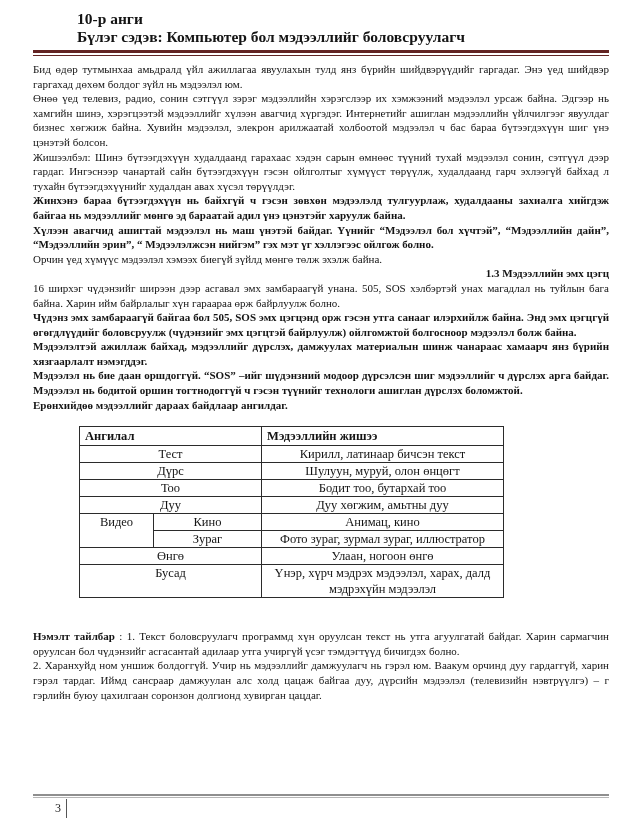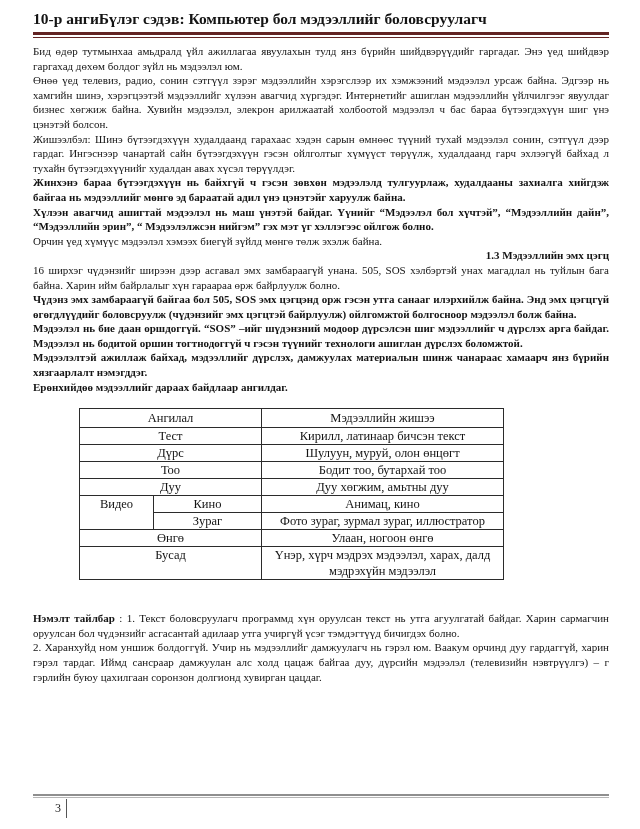--- a/index.html
+++ b/index.html
@@ -14,29 +14,31 @@
     box-sizing:border-box;
   }
   .content{
     position:absolute;
     left:33px;right:31px;top:8px;
   }
   .doc-header{
     display:flex;
     align-items:baseline;
     padding-top:2px;
+    flex-direction:column;
   }
   .class-label{
     font-weight:bold;
     font-size:15.5px;
     white-space:nowrap;
   }
   .chapter-title{
     font-weight:bold;
     font-size:15.5px;
+    margin-left:44px;
     white-space:nowrap;
   }
   .header-rule{
     margin-top:4px;
     height:2px;
     border-top:3px solid #632423;
     border-bottom:1px solid #632423;
   }
   .body-text{
     margin-top:6px;
@@ -58,22 +60,22 @@
   .info-table td,.info-table th{
     border:1px solid #2b2b2b;
     padding:0 5px;
     line-height:16px;
     vertical-align:top;
     text-align:center;
     font-weight:normal;
     overflow:hidden;
   }
   .info-table th{
-    font-weight:normal;
-    text-align:center;
+    font-weight:bold;
+    text-align:left;
     line-height:18px;
   }
   .after-table{margin-top:31px;}
   .doc-footer{
     position:absolute;
     left:33px;right:31px;
     top:794px;
   }
   .footer-rule{
     height:1px;
@@ -111,22 +113,22 @@
     <div class="body-text" id="paras-before">
         <p class="para">Бид өдөр тутмынхаа амьдралд үйл ажиллагаа явуулахын тулд янз бүрийн шийдвэрүүдийг гаргадаг. Энэ үед шийдвэр гаргахад дөхөм болдог зүйл нь мэдээлэл юм.</p>
         <p class="para">Өнөө үед телевиз, радио, сонин сэтгүүл зэрэг мэдээллийн хэрэгслээр их хэмжээний мэдээлэл урсаж байна. Эдгээр нь хамгийн шинэ, хэрэгцээтэй мэдээллийг хүлээн авагчид хүргэдэг. Интернетийг ашиглан мэдээллийн үйлчилгээг явуулдаг бизнес хөгжиж байна. Хувийн мэдээлэл, элекрон арилжаатай холбоотой мэдээлэл ч бас бараа бүтээгдэхүүн шиг үнэ цэнэтэй болсон.</p>
         <p class="para">Жишээлбэл: Шинэ бүтээгдэхүүн худалдаанд гарахаас хэдэн сарын өмнөөс түүний тухай мэдээлэл сонин, сэтгүүл дээр гардаг. Ингэснээр чанартай сайн бүтээгдэхүүн гэсэн ойлголтыг хүмүүст төрүүлж, худалдаанд гарч эхлээгүй байхад л тухайн бүтээгдэхүүнийг худалдан авах хүсэл төрүүлдэг.</p>
         <p class="para bold">Жинхэнэ бараа бүтээгдэхүүн нь байхгүй ч гэсэн зөвхөн мэдээлэлд тулгуурлаж, худалдааны захиалга хийгдэж байгаа нь мэдээллийг мөнгө эд бараатай адил үнэ цэнэтэйг харуулж байна.</p>
         <p class="para bold">Хүлээн авагчид ашигтай мэдээлэл нь маш үнэтэй байдаг. Үүнийг “Мэдээлэл бол хүчтэй”, “Мэдээллийн дайн”, “Мэдээллийн эрин”, “ Мэдээлэлжсэн нийгэм” гэх мэт үг хэллэгээс ойлгож болно.</p>
         <p class="para">Орчин үед хүмүүс мэдээлэл хэмээх биегүй зүйлд мөнгө төлж эхэлж байна.</p>
         <p class="para bold heading">1.3  Мэдээллийн эмх цэгц</p>
         <p class="para">16 ширхэг чүдэнзийг ширээн дээр асгавал эмх замбараагүй унана. 505, SOS хэлбэртэй унах магадлал нь туйлын бага байна. Харин ийм байрлалыг хүн гараараа өрж байрлуулж болно.</p>
         <p class="para bold">Чүдэнз эмх замбараагүй байгаа бол  505, SOS эмх цэгцэнд орж гэсэн утга санааг илэрхийлж байна. Энд эмх цэгцгүй  өгөгдлүүдийг боловсруулж (чүдэнзийг эмх цэгцтэй байрлуулж) ойлгомжтой болгосноор мэдээлэл болж байна.</p>
+        <p class="para bold">Мэдээлэлтэй ажиллаж байхад, мэдээллийг дүрслэх, дамжуулах материалын шинж чанараас хамаарч янз бүрийн хязгаарлалт нэмэгддэг.</p>
         <p class="para bold">Мэдээлэл нь бие даан оршдоггүй. “SOS” –ийг шүдэнзний модоор дүрсэлсэн шиг мэдээллийг ч дүрслэх арга байдаг. Мэдээлэл нь бодитой оршин тогтнодоггүй ч гэсэн түүнийг технологи ашиглан дүрслэх боломжтой.</p>
-        <p class="para bold">Мэдээлэлтэй ажиллаж байхад, мэдээллийг дүрслэх, дамжуулах материалын шинж чанараас хамаарч янз бүрийн хязгаарлалт нэмэгддэг.</p>
         <p class="para bold">Ерөнхийдөө мэдээллийг дараах байдлаар ангилдаг.</p>
       </div>
 
     <table class="info-table" id="info-table">
       <colgroup id="table-cols">
           <col style="width: 74px;">
           <col style="width: 108px;">
           <col style="width: 242px;">
         </colgroup>
       <thead id="table-head">

